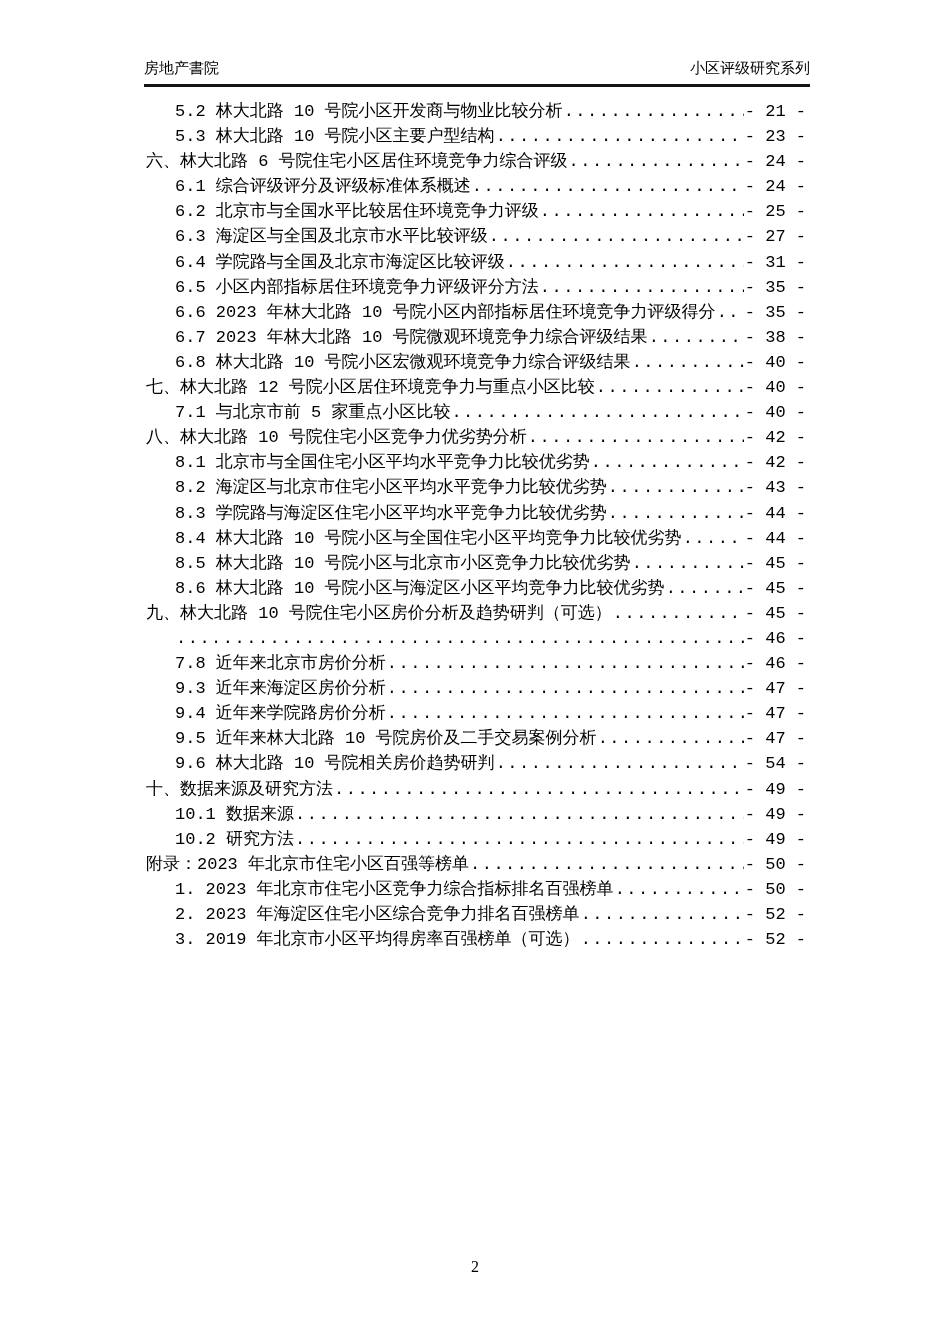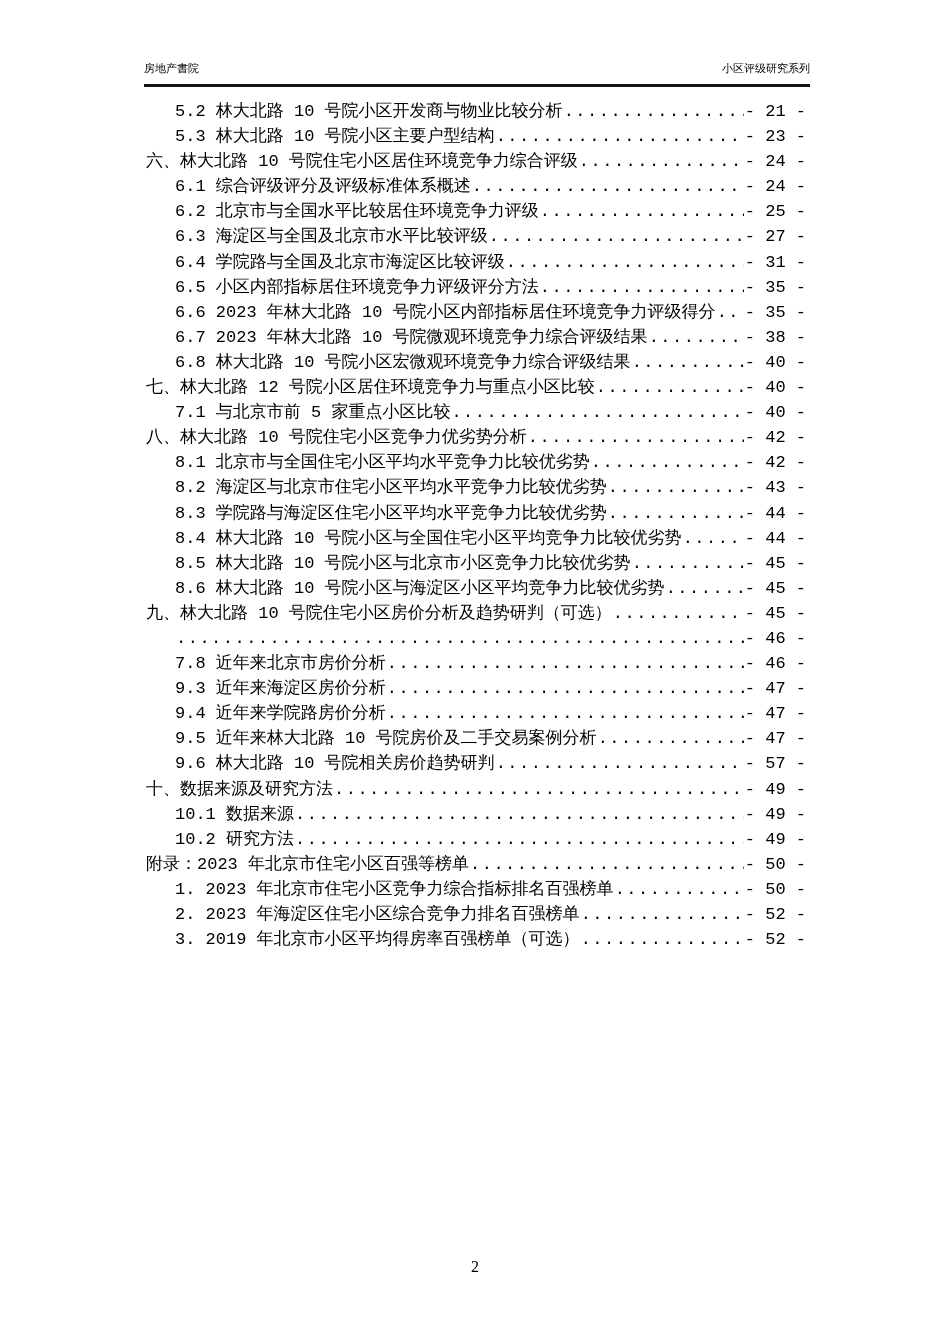--- a/index.html
+++ b/index.html
@@ -24,21 +24,21 @@
     left: 144px;
     right: 140px;
     top: 58px;
     border-bottom: 3px solid #141414;
     padding-bottom: 6px;
   }
   .header-row {
     display: flex;
     justify-content: space-between;
     font-family: "Liberation Sans", "DejaVu Sans", sans-serif;
-    font-size: 11px;
+    font-size: 15px;
     line-height: 20px;
   }
   
   .toc {
     position: absolute;
     left: 146px;
     right: 144px;
     top: 99px;
     font-family: Liberation Mono, monospace;
   }
@@ -93,21 +93,21 @@
         <span class="toc-label">5.2 林大北路 10 号院小区开发商与物业比较分析</span>
         <span class="toc-dots"></span>
         <span class="toc-page">- 21 -</span>
       </div>
     <div class="toc-row lvl2">
         <span class="toc-label">5.3 林大北路 10 号院小区主要户型结构</span>
         <span class="toc-dots"></span>
         <span class="toc-page">- 23 -</span>
       </div>
     <div class="toc-row lvl1">
-        <span class="toc-label">六、林大北路 10 号院住宅小区居住环境竞争力综合评级</span>
+        <span class="toc-label">六、林大北路 6 号院住宅小区居住环境竞争力综合评级</span>
         <span class="toc-dots"></span>
         <span class="toc-page">- 24 -</span>
       </div>
     <div class="toc-row lvl2">
         <span class="toc-label">6.1 综合评级评分及评级标准体系概述</span>
         <span class="toc-dots"></span>
         <span class="toc-page">- 24 -</span>
       </div>
     <div class="toc-row lvl2">
         <span class="toc-label">6.2 北京市与全国水平比较居住环境竞争力评级</span>
@@ -214,21 +214,21 @@
         <span class="toc-page">- 47 -</span>
       </div>
     <div class="toc-row lvl2">
         <span class="toc-label">9.5 近年来林大北路 10 号院房价及二手交易案例分析</span>
         <span class="toc-dots"></span>
         <span class="toc-page">- 47 -</span>
       </div>
     <div class="toc-row lvl2">
         <span class="toc-label">9.6 林大北路 10 号院相关房价趋势研判</span>
         <span class="toc-dots"></span>
-        <span class="toc-page">- 57 -</span>
+        <span class="toc-page">- 54 -</span>
       </div>
     <div class="toc-row lvl1">
         <span class="toc-label">十、数据来源及研究方法</span>
         <span class="toc-dots"></span>
         <span class="toc-page">- 49 -</span>
       </div>
     <div class="toc-row lvl2">
         <span class="toc-label">10.1 数据来源</span>
         <span class="toc-dots"></span>
         <span class="toc-page">- 49 -</span>

